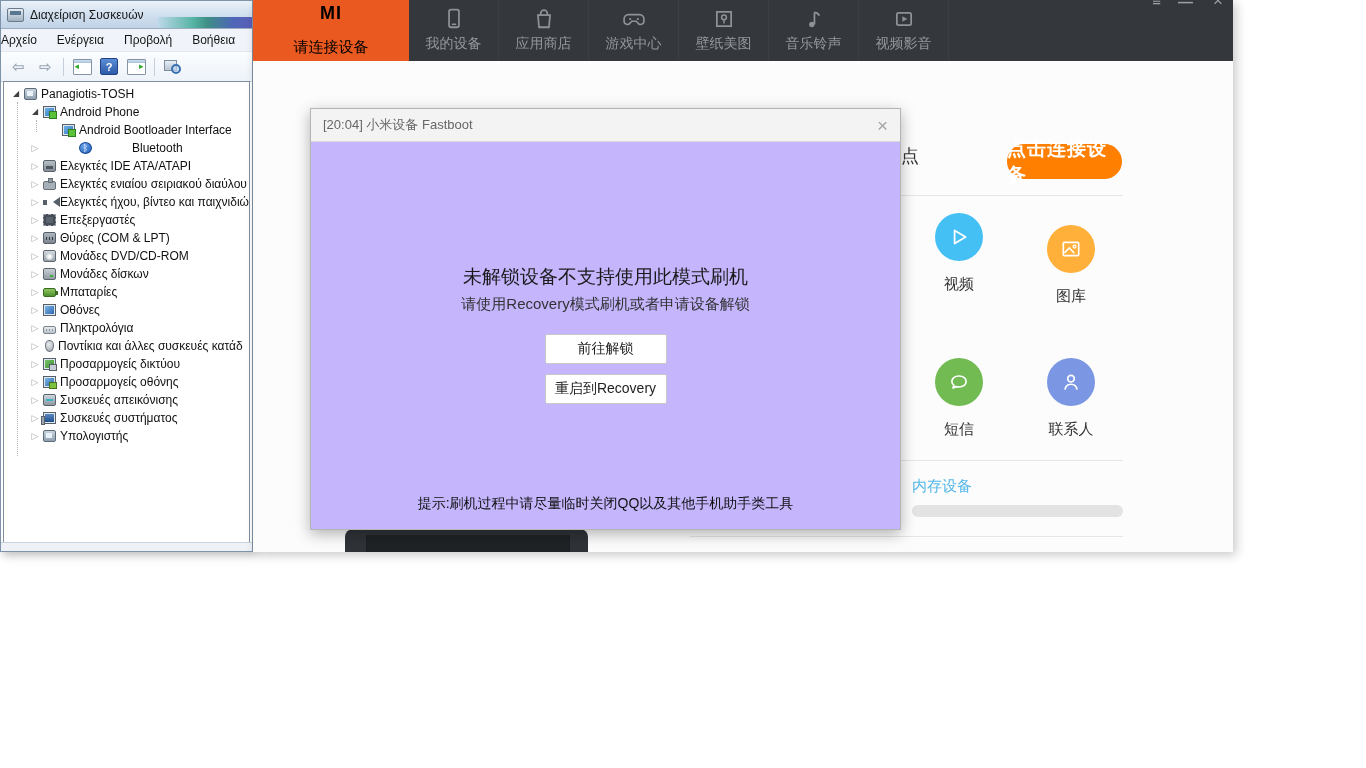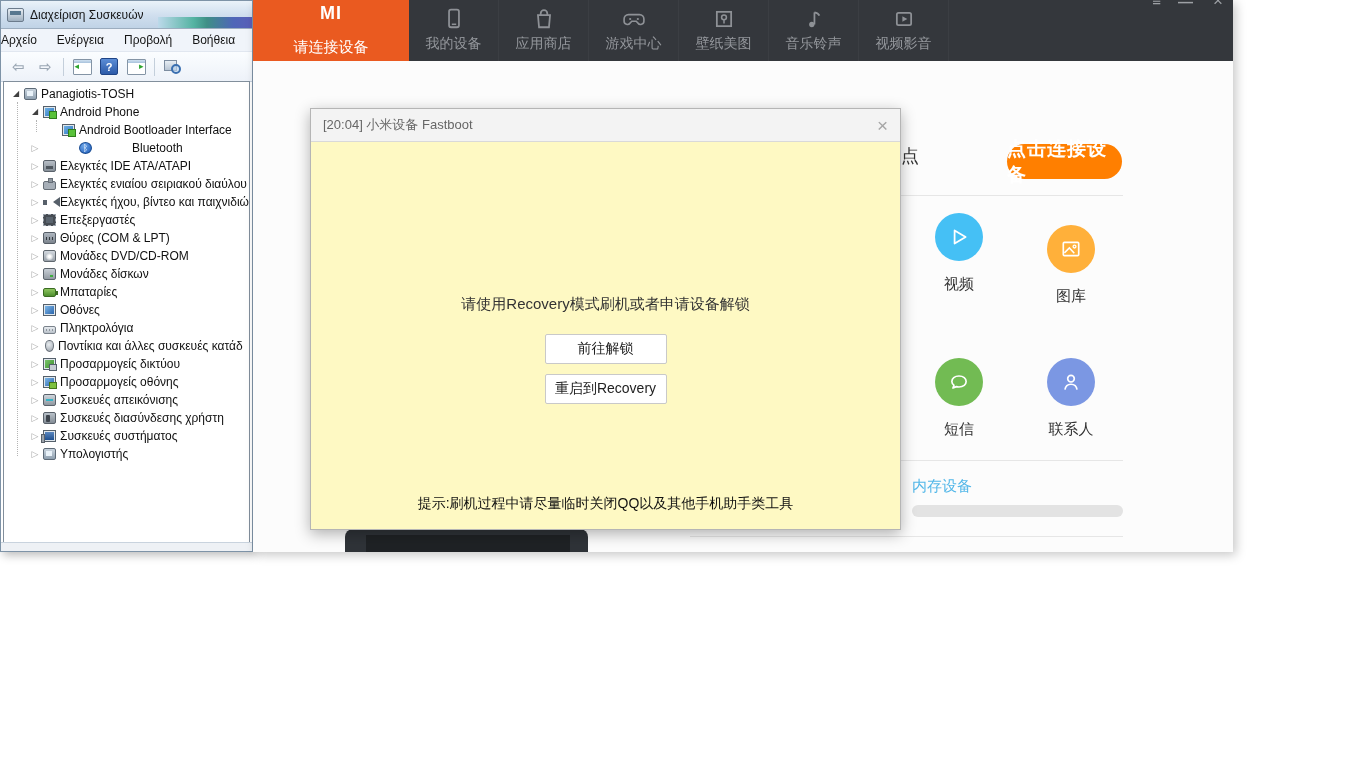--- a/index.html
+++ b/index.html
@@ -108,21 +108,21 @@
   .hid-icon::after{content:"";position:absolute;left:2px;top:2px;width:4px;height:7px;background:#3e454d;border-radius:1px;}
   .system-icon{background:#dfe6ec;border:1px solid #55606b;}
   .system-icon::before{content:"";position:absolute;inset:1px;background:linear-gradient(#5a87c0,#1f4f8f);}
   .system-icon::after{content:"";position:absolute;left:-3px;top:3px;width:2px;height:7px;background:#9aa2ab;border:1px solid #59616a;}
   .dm-statusbar{position:absolute;left:0;right:0;bottom:0;height:8px;background:#eef1f5;border-top:1px solid #c9d3de;}
 
   
   .mi-window{position:absolute;left:253px;top:0;width:980px;height:552px;background:#fcfcfc;
     box-shadow:3px 3px 10px rgba(0,0,0,.22);z-index:2;}
   .mi-header{position:absolute;top:0;left:0;right:0;height:61px;background:#34373c;display:flex;overflow:hidden;}
-  .mi-tab-active{width:156px;height:61px;background:#ea5a20;color:#ffffff;display:flex;flex-direction:column;
+  .mi-tab-active{width:156px;height:61px;background:#ea5a20;color:#000000;display:flex;flex-direction:column;
     align-items:center;justify-content:center;gap:16px;flex:none;cursor:pointer;}
   .mi-logo{font-weight:bold;font-size:18px;letter-spacing:1px;line-height:1;}
   .mi-tab-label{font-size:15px;}
   .mi-nav-item{width:90px;height:61px;display:flex;flex-direction:column;align-items:center;padding-top:8px;
     gap:5px;color:#94979c;font-size:14px;border-right:1px solid #3b3e43;box-sizing:border-box;cursor:pointer;}
   .mi-nav-item svg{display:block;}
   .mi-ctrl{position:absolute;color:#9da0a5;font-size:15px;line-height:1;cursor:pointer;}
   .ctrl-menu{right:72px;top:-7px;}
   .ctrl-menu::before{content:"≡";}
   .ctrl-min{right:40px;top:-6px;font-weight:bold;}
@@ -140,21 +140,21 @@
   .home-circle{width:48px;height:48px;border-radius:50%;display:flex;align-items:center;justify-content:center;}
   .home-label{font-size:15px;color:#333;}
   .cell-1{left:656px;top:213px;} .cell-2{left:768px;top:225px;}
   .cell-3{left:656px;top:358px;} .cell-4{left:768px;top:358px;}
   .mi-storage-label{position:absolute;left:659px;top:477px;font-size:15px;color:#53b7e8;}
   .mi-storage-bar{position:absolute;left:659px;top:505px;width:211px;height:12px;border-radius:6px;background:#e3e3e3;}
   .mi-phone{position:absolute;left:92px;top:529px;width:243px;height:23px;background:#2f3338;border-radius:8px 8px 0 0;}
   .mi-phone-screen{position:absolute;left:21px;top:6px;width:204px;height:17px;background:#1f2225;}
 
   
-  .fb-dialog{position:absolute;left:310px;top:108px;width:591px;height:422px;background:#fef9c3;
+  .fb-dialog{position:absolute;left:310px;top:108px;width:591px;height:422px;background:#c4b5fd;
     border:1px solid #b5b5b5;box-sizing:border-box;box-shadow:0 4px 14px rgba(0,0,0,.3);z-index:3;}
   .fb-titlebar{height:33px;background:#f3f3f3;border-bottom:1px solid #d9d9d9;display:flex;align-items:center;
     padding:0 12px;box-sizing:border-box;}
   .fb-title{font-size:13px;color:#666;}
   .fb-close{margin-left:auto;font-size:19px;color:#a6a6a6;line-height:1;cursor:pointer;}
   .fb-heading{position:absolute;left:0;right:0;top:155px;text-align:center;font-size:19px;color:#1a1a1a;}
   .fb-sub{position:absolute;left:0;right:0;top:186px;text-align:center;font-size:15px;color:#333;}
   .fb-btn{position:absolute;left:50%;transform:translateX(-50%);width:120px;height:28px;background:#fff;
     border:1px solid #c9c9c9;border-radius:2px;font-size:14px;color:#222;display:flex;align-items:center;
     justify-content:center;cursor:pointer;}
@@ -303,25 +303,20 @@
         <span class="ticon display-adapter-icon"></span>
         <span class="tree-label">Προσαρμογείς οθόνης</span>
       </div>
 
       <div class="tree-row" style="padding-left: 23px;">
         <span class="expander collapsed"></span>
         <span class="ticon imaging-icon"></span>
         <span class="tree-label">Συσκευές απεικόνισης</span>
       </div>
 
-      <div class="tree-row" style="padding-left: 23px;">
-        <span class="expander collapsed"></span>
-        <span class="ticon hid-icon"></span>
-        <span class="tree-label">Συσκευές διασύνδεσης χρήστη</span>
-      </div>
 
       <div class="tree-row" style="padding-left: 23px;">
         <span class="expander collapsed"></span>
         <span class="ticon system-icon"></span>
         <span class="tree-label">Συσκευές συστήματος</span>
       </div>
 
       <div class="tree-row" style="padding-left: 23px;">
         <span class="expander collapsed"></span>
         <span class="ticon computer2-icon"></span>
@@ -436,17 +431,18 @@
   <div class="mi-phone">
     <div class="mi-phone-screen"></div>
   </div>
 </div>
 
 <div class="fb-dialog">
   <div class="fb-titlebar">
     <span class="fb-title">[20:04] 小米设备 Fastboot</span>
     <span class="fb-close">×</span>
   </div>
+  <div class="fb-heading">未解锁设备不支持使用此模式刷机</div>
   <div class="fb-sub">请使用Recovery模式刷机或者申请设备解锁</div>
   <div class="fb-btn fb-btn-1">前往解锁</div>
   <div class="fb-btn fb-btn-2">重启到Recovery</div>
   <div class="fb-hint">提示:刷机过程中请尽量临时关闭QQ以及其他手机助手类工具</div>
 </div>
 
 </body></html>

